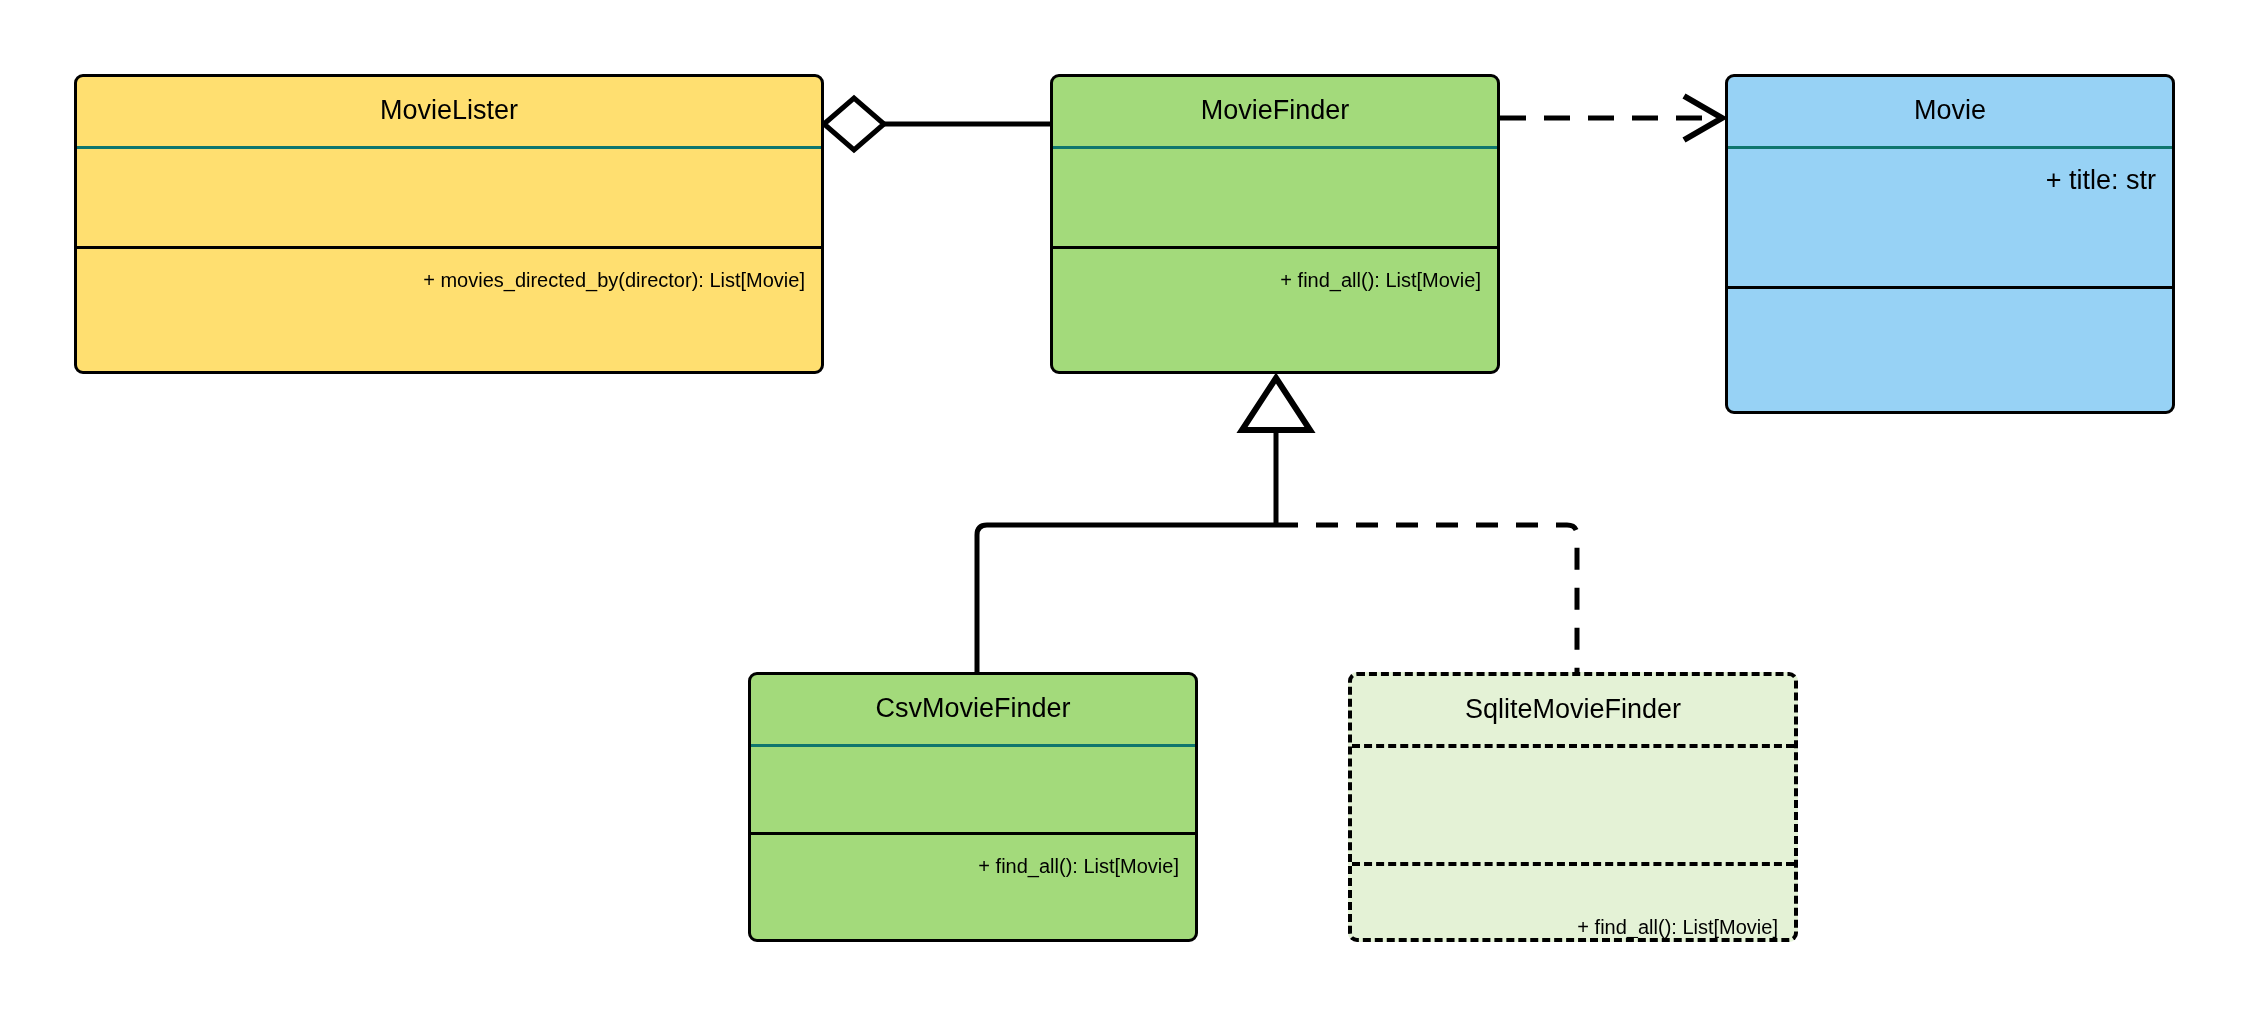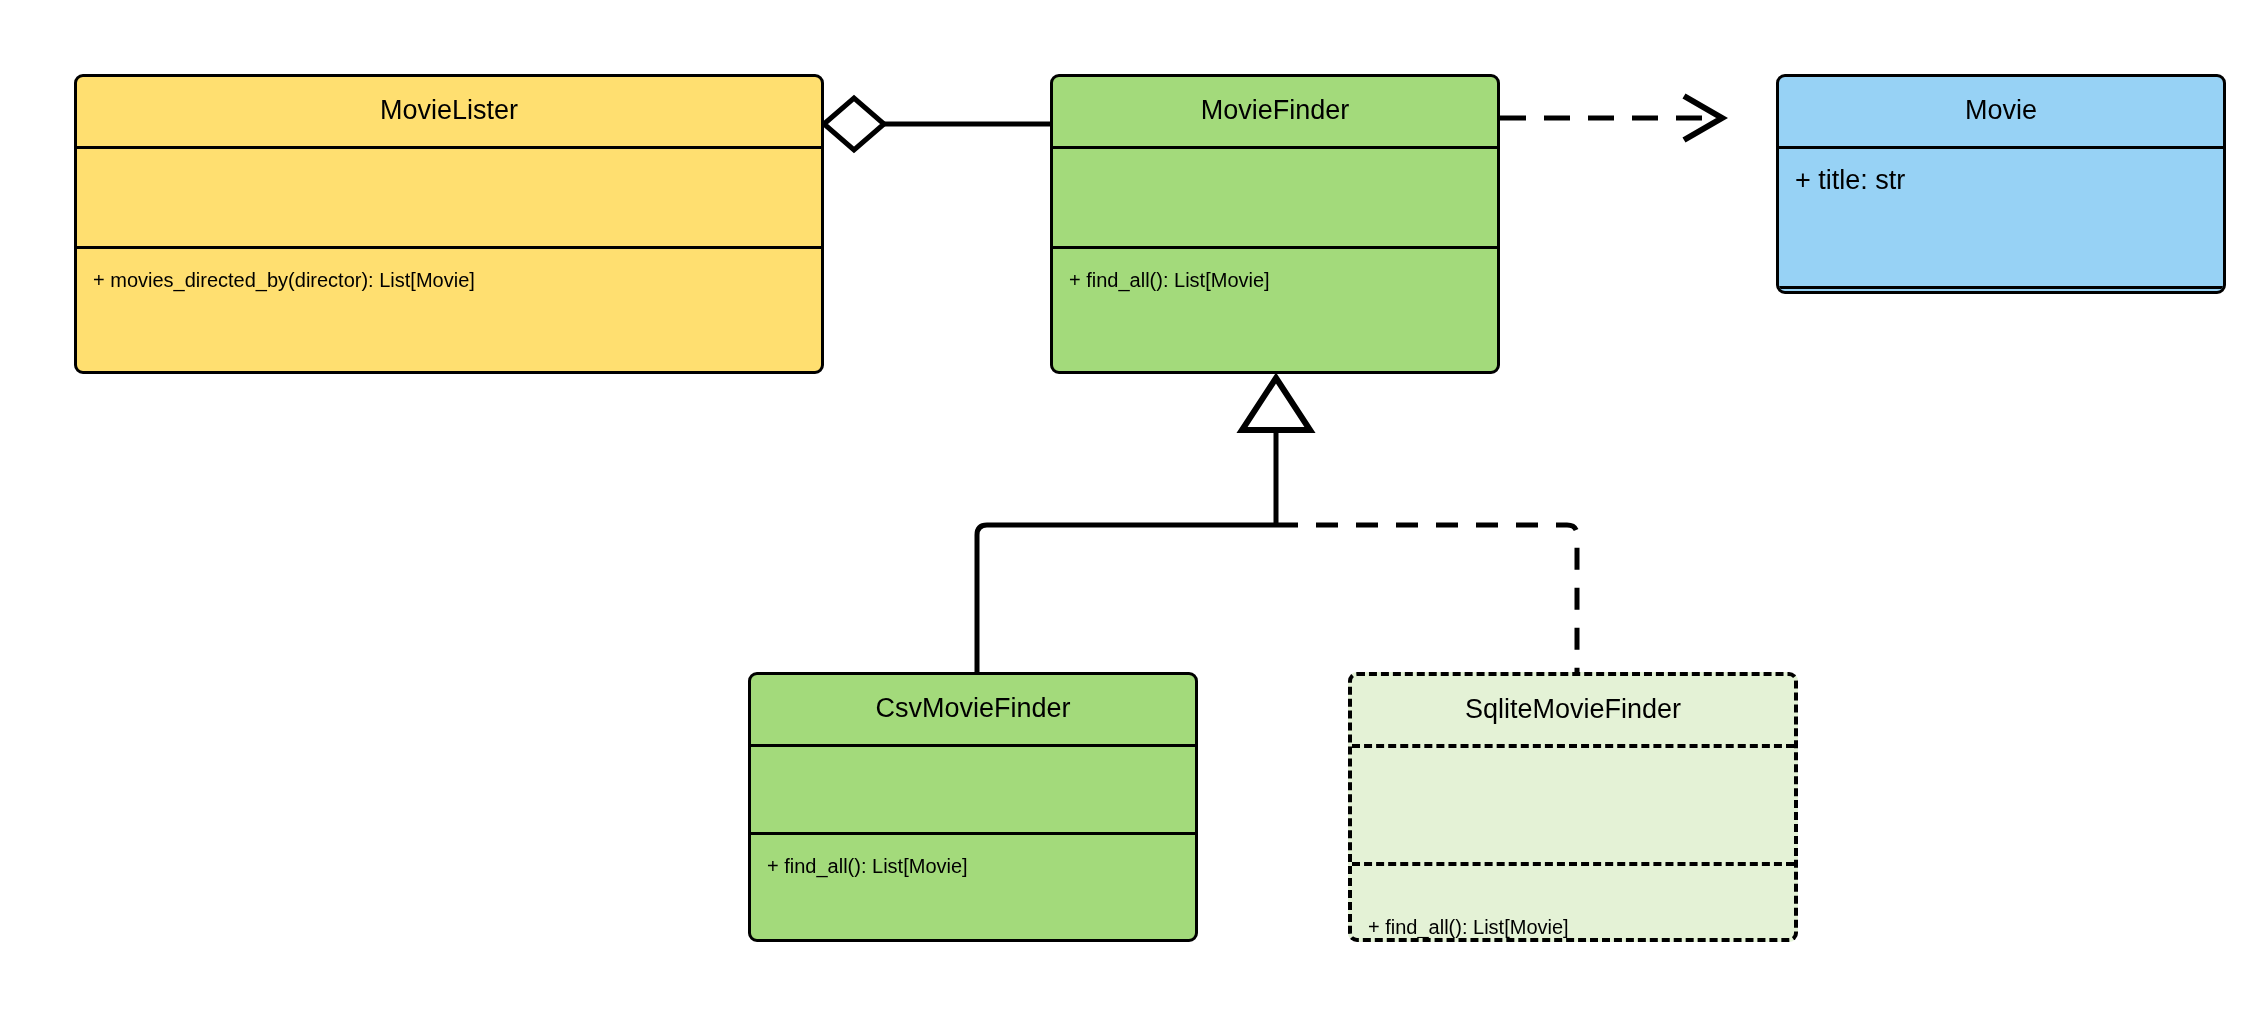--- a/index.html
+++ b/index.html
@@ -42,21 +42,21 @@
   }
   .cls-name {
     box-sizing: border-box;
     text-align: center;
     font-size: 27px;
     color: #000000;
     line-height: 1;
     padding-top: 20px;
     flex: 0 0 auto;
     height: 72px;
-    border-bottom: 3px solid #000000;
+    border-bottom: 3px solid #0f766e;
   }
   .uml-class.dashed .cls-name {
     border-bottom: 4px dashed #000000;
   }
   .cls-attrs {
     box-sizing: border-box;
     flex: 1 1 auto;
     padding: 14px 16px 8px 16px;
     border-bottom: 3px solid #000000;
     font-size: 27px;
@@ -70,25 +70,26 @@
     box-sizing: border-box;
     flex: 1 1 auto;
     padding: 18px 16px 8px 16px;
     font-size: 20px;
     color: #000000;
     min-height: 40px;
   }
   .member {
     line-height: 1.33;
     white-space: nowrap;
+    text-align: right;
   }
   
   #cls-movielister      { left: 74px;   top: 74px;  width: 750px; height: 300px; background: #FFDF70; }
   #cls-moviefinder      { left: 1050px; top: 74px;  width: 450px; height: 300px; background: #A3DA7B; }
-  #cls-movie            { left: 1776px; top: 74px;  width: 450px; height: 220px; background: #97D2F5; }
+  #cls-movie            { left: 1725px; top: 74px;  width: 450px; height: 340px; background: #97D2F5; }
   #cls-csvmoviefinder   { left: 748px;  top: 672px; width: 450px; height: 270px; background: #A3DA7B; }
   #cls-sqlitemoviefinder{ left: 1348px; top: 672px; width: 450px; height: 270px; background: #E4F2D6; gap: 30px; }
 
   #cls-movielister .cls-attrs { flex: 0 0 100px; }
   #cls-moviefinder .cls-attrs { flex: 0 0 100px; }
   #cls-csvmoviefinder .cls-attrs { flex: 0 0 88px; }
   #cls-sqlitemoviefinder .cls-attrs { flex: 0 0 88px; }
   #cls-movie .cls-attrs { flex: 0 0 140px; }
 </style>
 </head>

